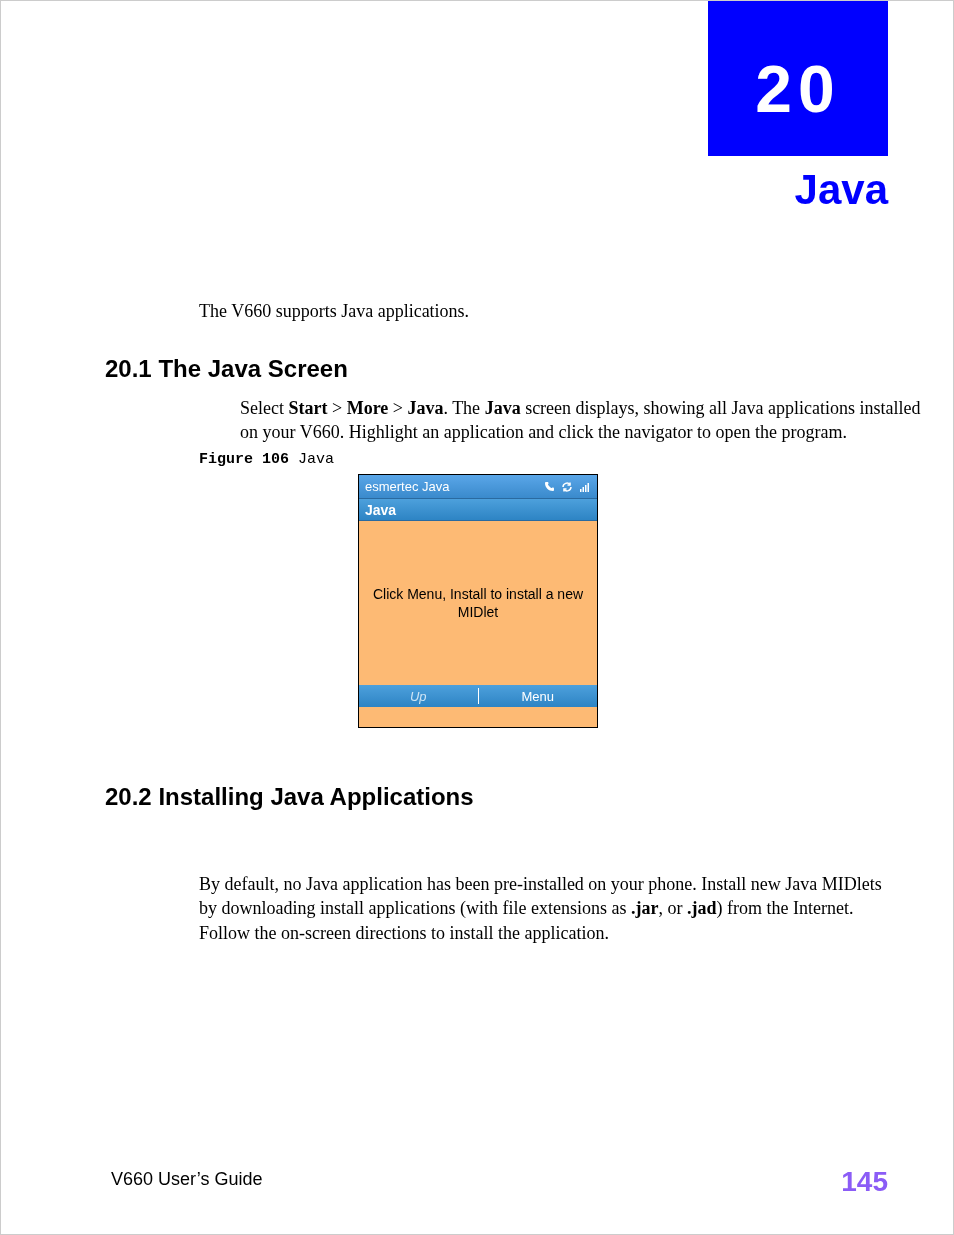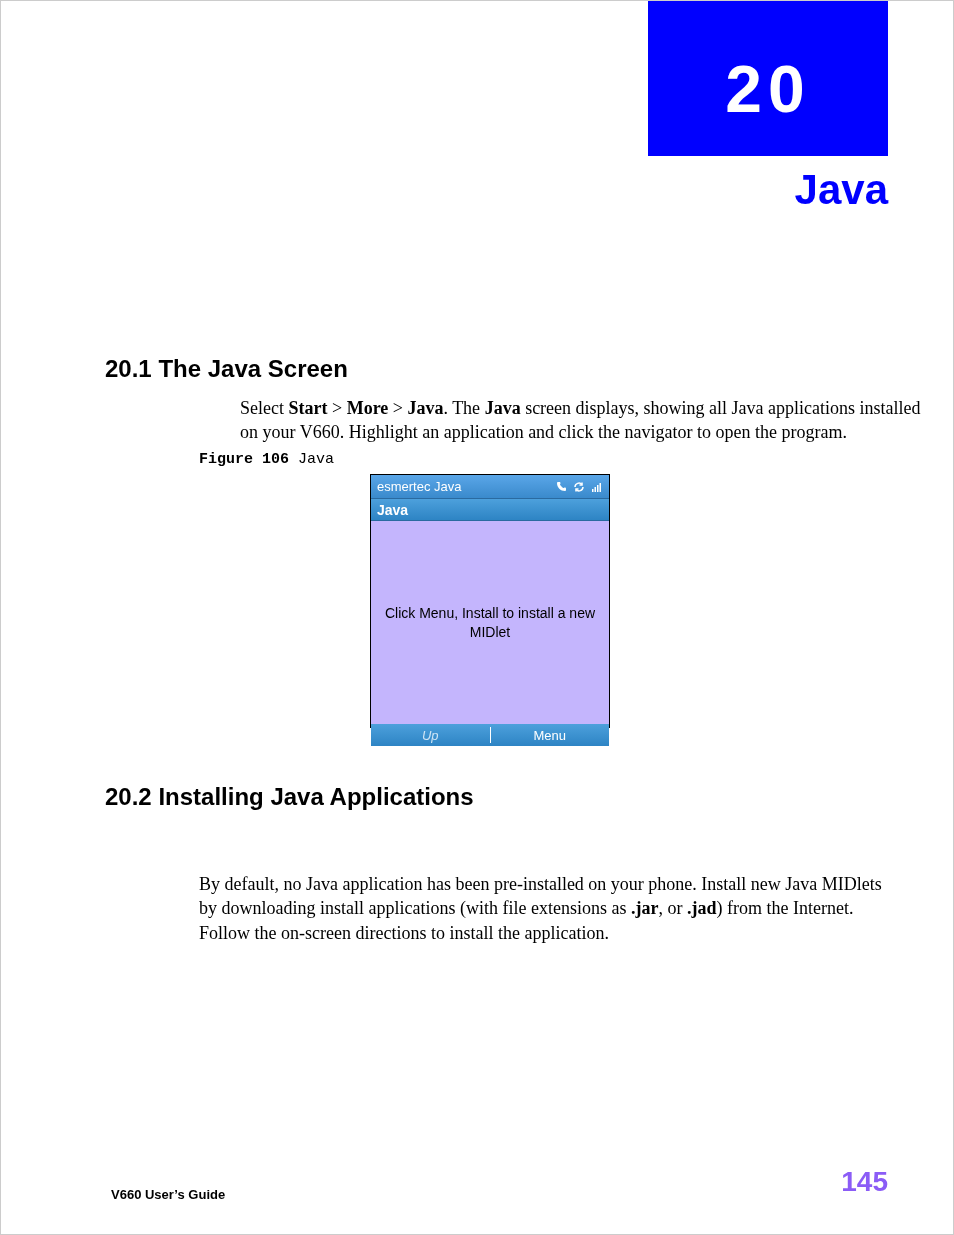--- a/index.html
+++ b/index.html
@@ -18,21 +18,21 @@
     width: 954px;
     height: 1235px;
     border: 1px solid #ccc;
     box-sizing: border-box;
     padding: 0;
   }
   .chapter-box {
     position: absolute;
     top: 0;
     right: 65px;
-    width: 240px;
+    width: 180px;
     height: 155px;
     background: #0000ff;
     color: #fff;
     text-align: center;
     font-family: Arial, Helvetica, sans-serif;
     font-weight: bold;
     font-size: 66px;
     letter-spacing: 6px;
     line-height: 1;
     display: flex;
@@ -73,29 +73,29 @@
   .figure-caption {
     position: absolute;
     left: 198px;
     top: 450px;
     font-family: Liberation Mono, monospace;
     font-size: 15px;
   }
   .figure-caption .bold { font-weight: bold; }
   .phone-screenshot {
     position: absolute;
-    left: 369px;
+    left: 357px;
     top: 473px;
     width: 240px;
     height: 254px;
     border: 1px solid #000;
     box-sizing: border-box;
     font-family: "Segoe UI", Tahoma, Arial, sans-serif;
     font-size: 14px;
-    background: #c4b5fd;
+    background: #fdba74;
   }
   .phone-statusbar {
     height: 24px;
     background: linear-gradient(#5aa6e8, #3a8acc);
     border-bottom: 1px solid #2a6aa0;
     color: #fff;
     display: flex;
     align-items: center;
     justify-content: space-between;
     padding: 0 6px;
@@ -114,21 +114,21 @@
     color: #fff;
     font-weight: bold;
     padding-left: 6px;
     display: flex;
     align-items: center;
     font-size: 14px;
     border-bottom: 1px solid #2a6aa0;
     box-sizing: border-box;
   }
   .phone-body {
-    height: 203px;
+    height: 164px;
     display: flex;
     align-items: center;
     justify-content: center;
     text-align: center;
     padding: 0 6px;
     box-sizing: border-box;
     color: #000;
     font-size: 14px;
     line-height: 1.3;
   }
@@ -147,25 +147,24 @@
   }
   .sk-left { color: #cfe5f5; font-style: italic; }
   .sk-divider {
     width: 1px;
     height: 16px;
     background: #fff;
   }
   .footer-guide {
     position: absolute;
     left: 110px;
-    bottom: 32px;
-    font-family: Arial, Helvetica, sans-serif;
-    font-size: 13px;
+    bottom: 44px;
+    font-family: Arial, Helvetica, sans-serif;
+    font-size: 18px;
     color: #000;
-    font-weight: bold;
   }
   .footer-page {
     position: absolute;
     right: 65px;
     bottom: 36px;
     font-family: Arial, Helvetica, sans-serif;
     font-size: 28px;
     font-weight: bold;
     color: #8b5cf6;
   }
@@ -175,20 +174,21 @@
 <body>
 
 <div class="page">
 
   <div class="chapter-box">
     <span>20</span>
   </div>
 
   <div class="chapter-title">Java</div>
 
+  <div class="body-text intro">The V660 supports Java applications.</div>
 
   <div class="section-heading sec1">20.1  The Java Screen</div>
 
   <div class="body-text para1">
     <span>Select </span><span class="bold">Start</span><span> &gt; </span><span class="bold">More</span><span> &gt; </span><span class="bold">Java</span><span>. The </span><span class="bold">Java</span><span> screen displays, showing all Java applications installed on your V660. Highlight an application and click the navigator to open the program.</span>
   </div>
 
   <div class="figure-caption">
     <span class="bold">Figure 106</span><span>   Java</span>
   </div>

